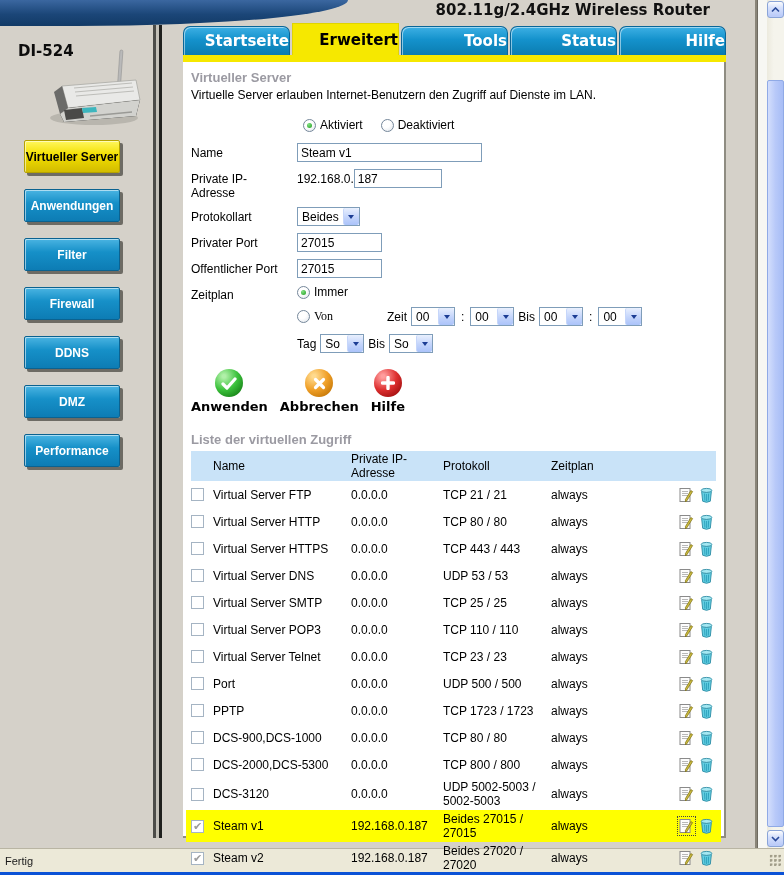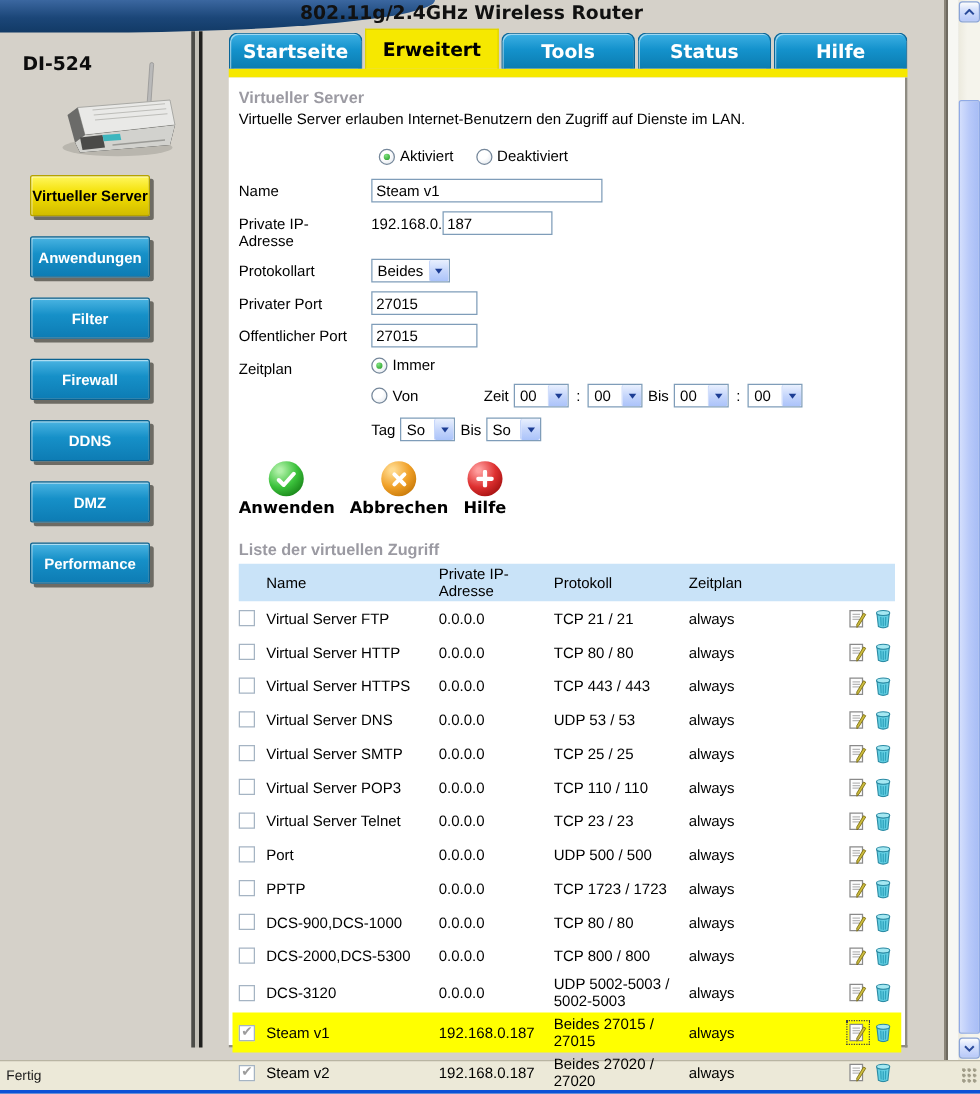--- a/index.html
+++ b/index.html
@@ -4,21 +4,21 @@
 <style>
   html,body { margin:0; padding:0; }
   body {
     width:784px; height:875px; position:relative; overflow:hidden;
     background:#d5d1c9; font-family:"Liberation Sans", sans-serif; font-size:12px; color:#000;
   }
   
   .swoosh { position:absolute; left:0; top:0; width:348px; height:26px;
     background:linear-gradient(180deg,#3b67a0 0%,#1b4678 55%,#123a66 100%);
     border-bottom-right-radius:78% 100%; }
-  .app-title { position:absolute; top:1px; left:240px; width:470px; text-align:left;
+  .app-title { position:absolute; top:1px; left:240px; width:470px; text-align:right;
     font-family:"DejaVu Sans", sans-serif; font-weight:bold; font-size:15px; color:#111; }
   .page-edge { position:absolute; right:17px; top:0; width:17px; height:848px;
     background:linear-gradient(90deg,#d5d1c9 0 5px,#8a8579 5px 7px,#6e6a60 7px 8px,#f7f7f3 8px 17px); }
   .scrollbar { position:absolute; right:0; top:0; width:17px; height:848px;
     background:linear-gradient(90deg,#eceade,#f5f4ec 40%); }
   .sb-btn { position:absolute; left:0; width:17px; height:17px; box-sizing:border-box;
     background:linear-gradient(180deg,#fdfdfd,#d9e3fc 35%,#bcccf9 90%);
     border:1px solid #8aa4d8; border-radius:3px;
     display:flex; align-items:center; justify-content:center; cursor:pointer; }
   .sb-up { top:1px; } .sb-down { bottom:1px; }
@@ -47,21 +47,21 @@
   .side-btn.active { background:linear-gradient(180deg,#fff75e 0%,#f3df00 45%,#d2bc00 100%);
     color:#000; border-color:#b5a200; }
   .divider { position:absolute; left:153px; top:25px; width:9px; height:813px;
     background:linear-gradient(90deg,#4c4c48 0 3px,#c3c0b7 3px 6px,#20201e 6px 9px); }
   
   .content { position:absolute; left:183px; top:23px; width:543px; }
   .tabbar { display:flex; height:32px; }
   .tab { flex:1; margin:3px 2px 0 0; box-sizing:border-box;
     background:linear-gradient(180deg,#3db0e4 0%,#1492cc 45%,#0b7cb0 100%);
     color:#fff; font-family:"DejaVu Sans",sans-serif; font-weight:bold; font-size:15px;
-    display:flex; align-items:center; justify-content:center; cursor:pointer;
+    display:flex; align-items:center; justify-content:flex-end; cursor:pointer;
     border:1px solid #0a6698; border-bottom:none; border-radius:7px 7px 0 0;
     box-shadow:inset 1px 1px 0 rgba(255,255,255,.5); }
   .tab:last-child { margin-right:0; }
   .tab.active { background:#f6e800; color:#000; border-radius:0; margin-top:0;
     border-color:#e0d400; box-shadow:none; }
   .yellow-strip { height:7px; background:#f6e800; }
   .panel { background:#fff; height:776px; box-sizing:border-box; padding:4px 8px;
     border-right:2px solid #8f8c82; border-bottom:2px solid #8f8c82; }
   
   .section-title { color:#9b9aa2; font-weight:bold; font-size:13px; margin:4px 0 2px; }
@@ -83,21 +83,21 @@
   .xpsel { display:inline-flex; border:1px solid #7f9db9; background:#fff; height:19px;
     align-items:center; box-sizing:border-box; cursor:pointer; }
   .xpsel .val { padding:0 4px; min-width:18px; }
   .xpsel .btn { width:15px; align-self:stretch; border-left:1px solid #c6d6fa;
     background:linear-gradient(180deg,#e9f0fe,#c3d4fb 55%,#abc3fa); border-radius:2px;
     display:flex; align-items:center; justify-content:center; }
   .arr { width:0; height:0; border-left:3px solid transparent; border-right:3px solid transparent;
     border-top:4px solid #1c3d94; }
   .sched-line { display:flex; align-items:center; gap:4px; }
   .sched-line + .sched-line { margin-top:8px; }
-  .von-cell { width:86px; display:flex; gap:4px; align-items:flex-end; flex:none; }
+  .von-cell { width:86px; display:flex; gap:4px; align-items:flex-end; flex:none;font-family:Liberation Serif, serif; }
   .tag-line { }
   .sep { padding:0 2px; }
   
   .actions { display:flex; gap:12px; margin:16px 6px 0 0; }
   .action { display:flex; flex-direction:column; align-items:center; cursor:pointer; }
   .circle { width:28px; height:28px; border-radius:50%; display:flex; align-items:center;
     justify-content:center; }
   .circle.green { background:radial-gradient(circle at 32% 26%,#b0f0a8 6%,#3cc23c 48%,#1d8c1d 78%,#145f14); }
   .circle.orange { background:radial-gradient(circle at 32% 26%,#ffda8e 6%,#f0a028 48%,#c47606 85%); }
   .circle.red { background:radial-gradient(circle at 32% 26%,#ff9d9d 6%,#de3030 48%,#9f0e0e 85%); }

